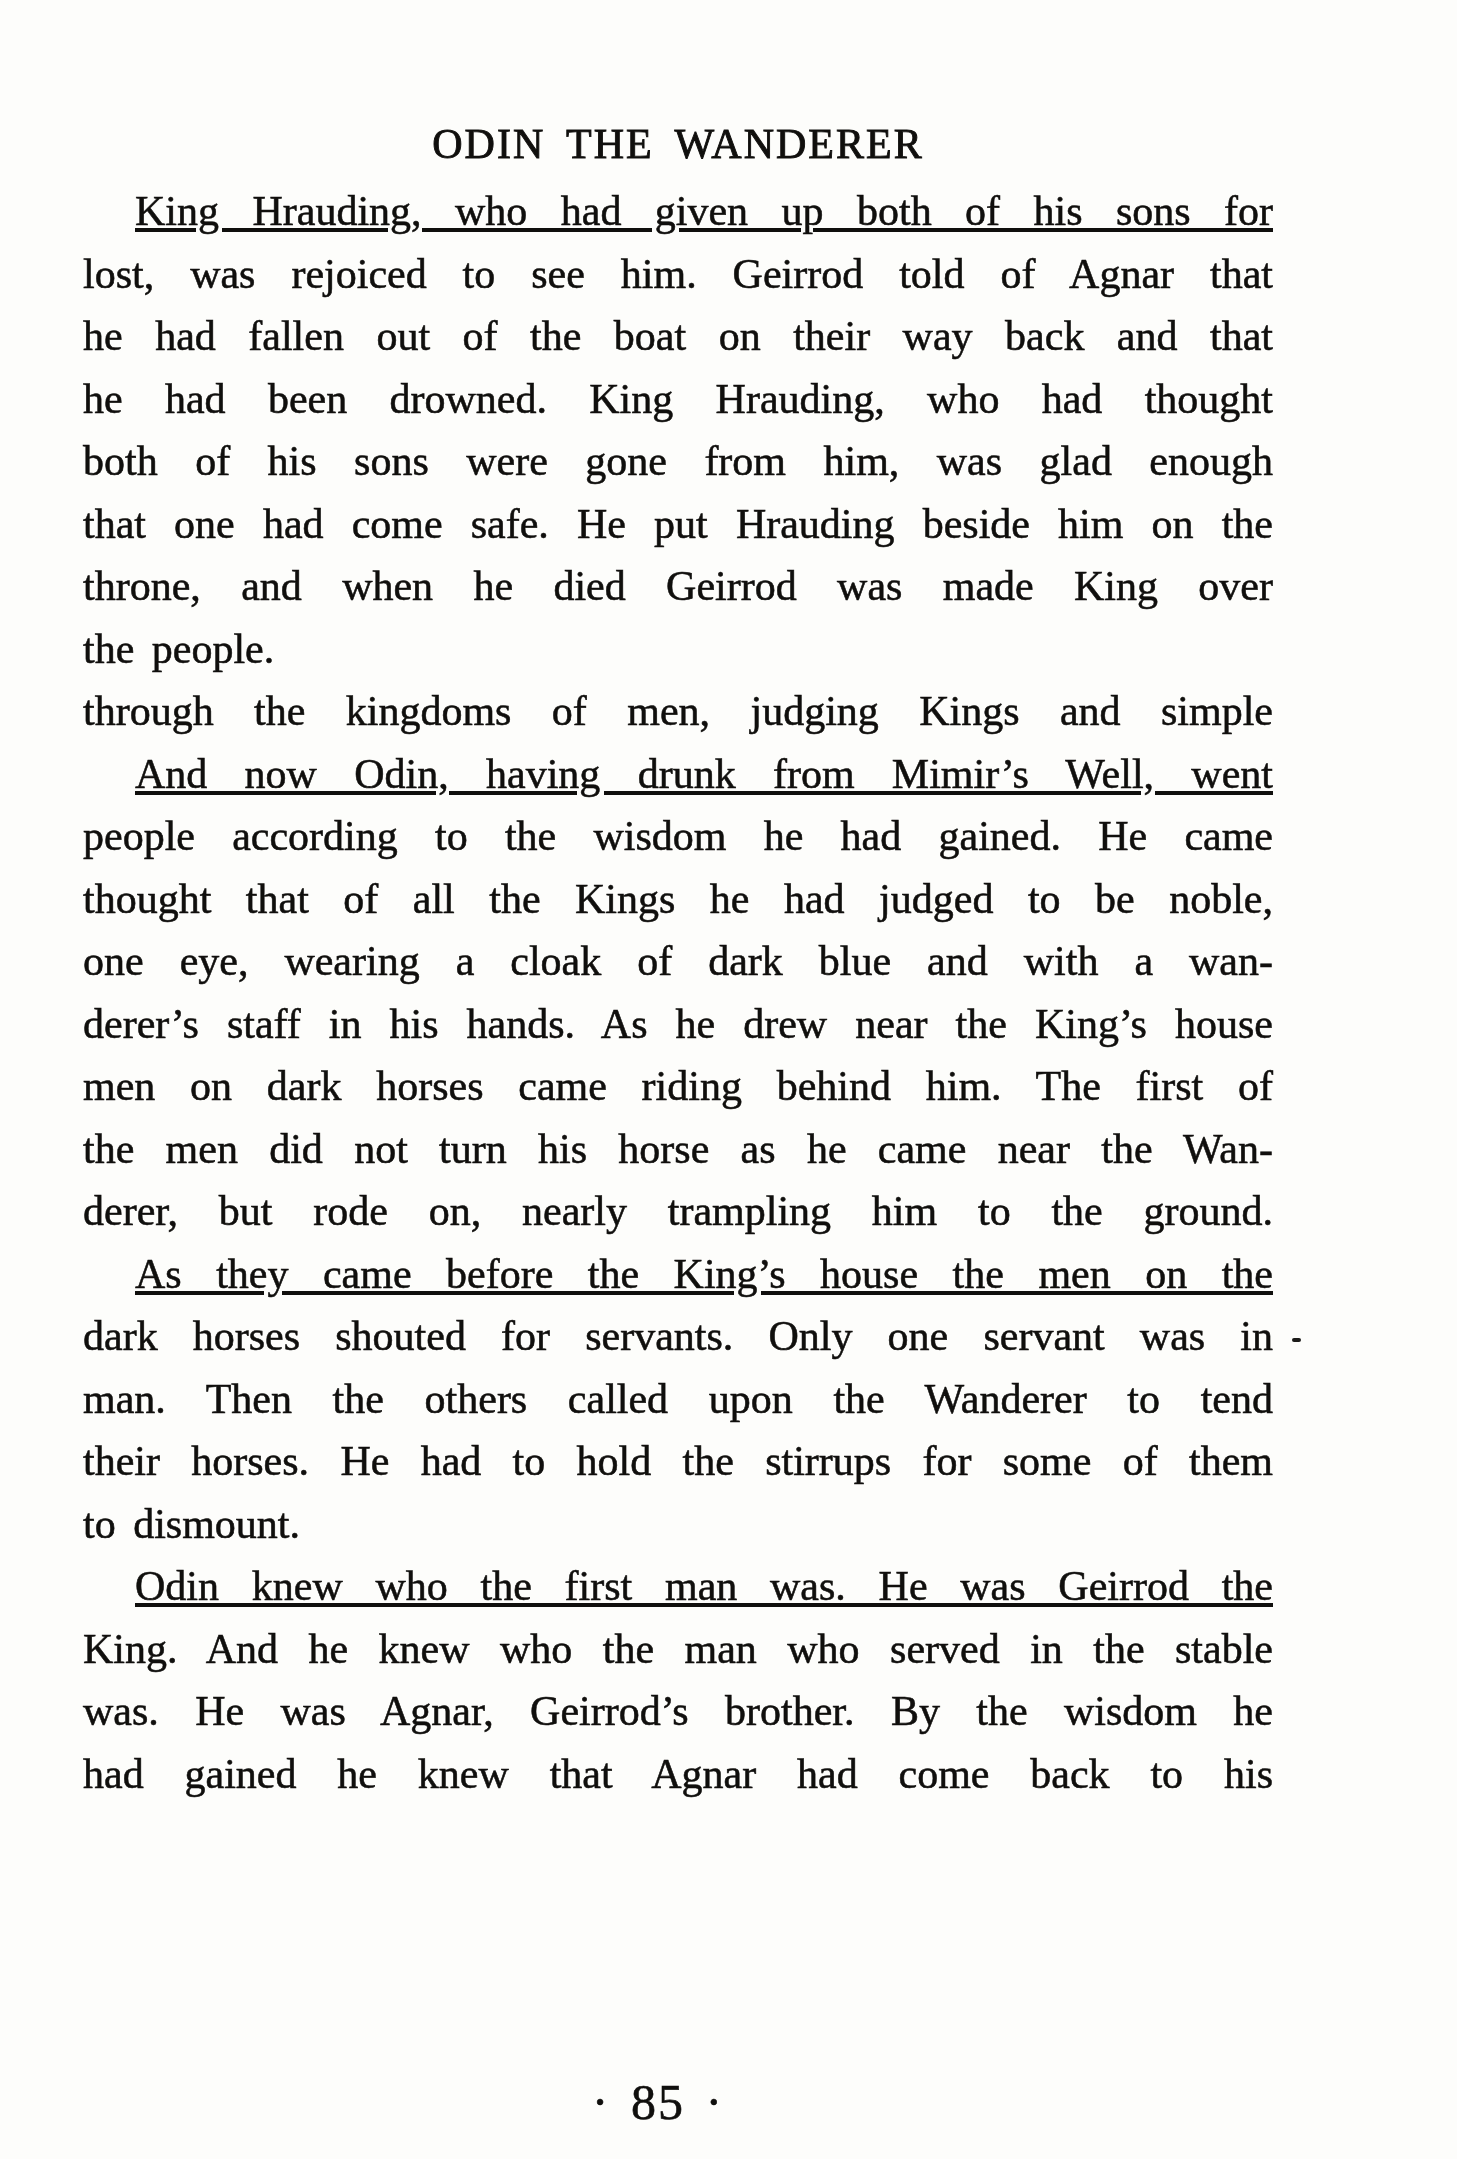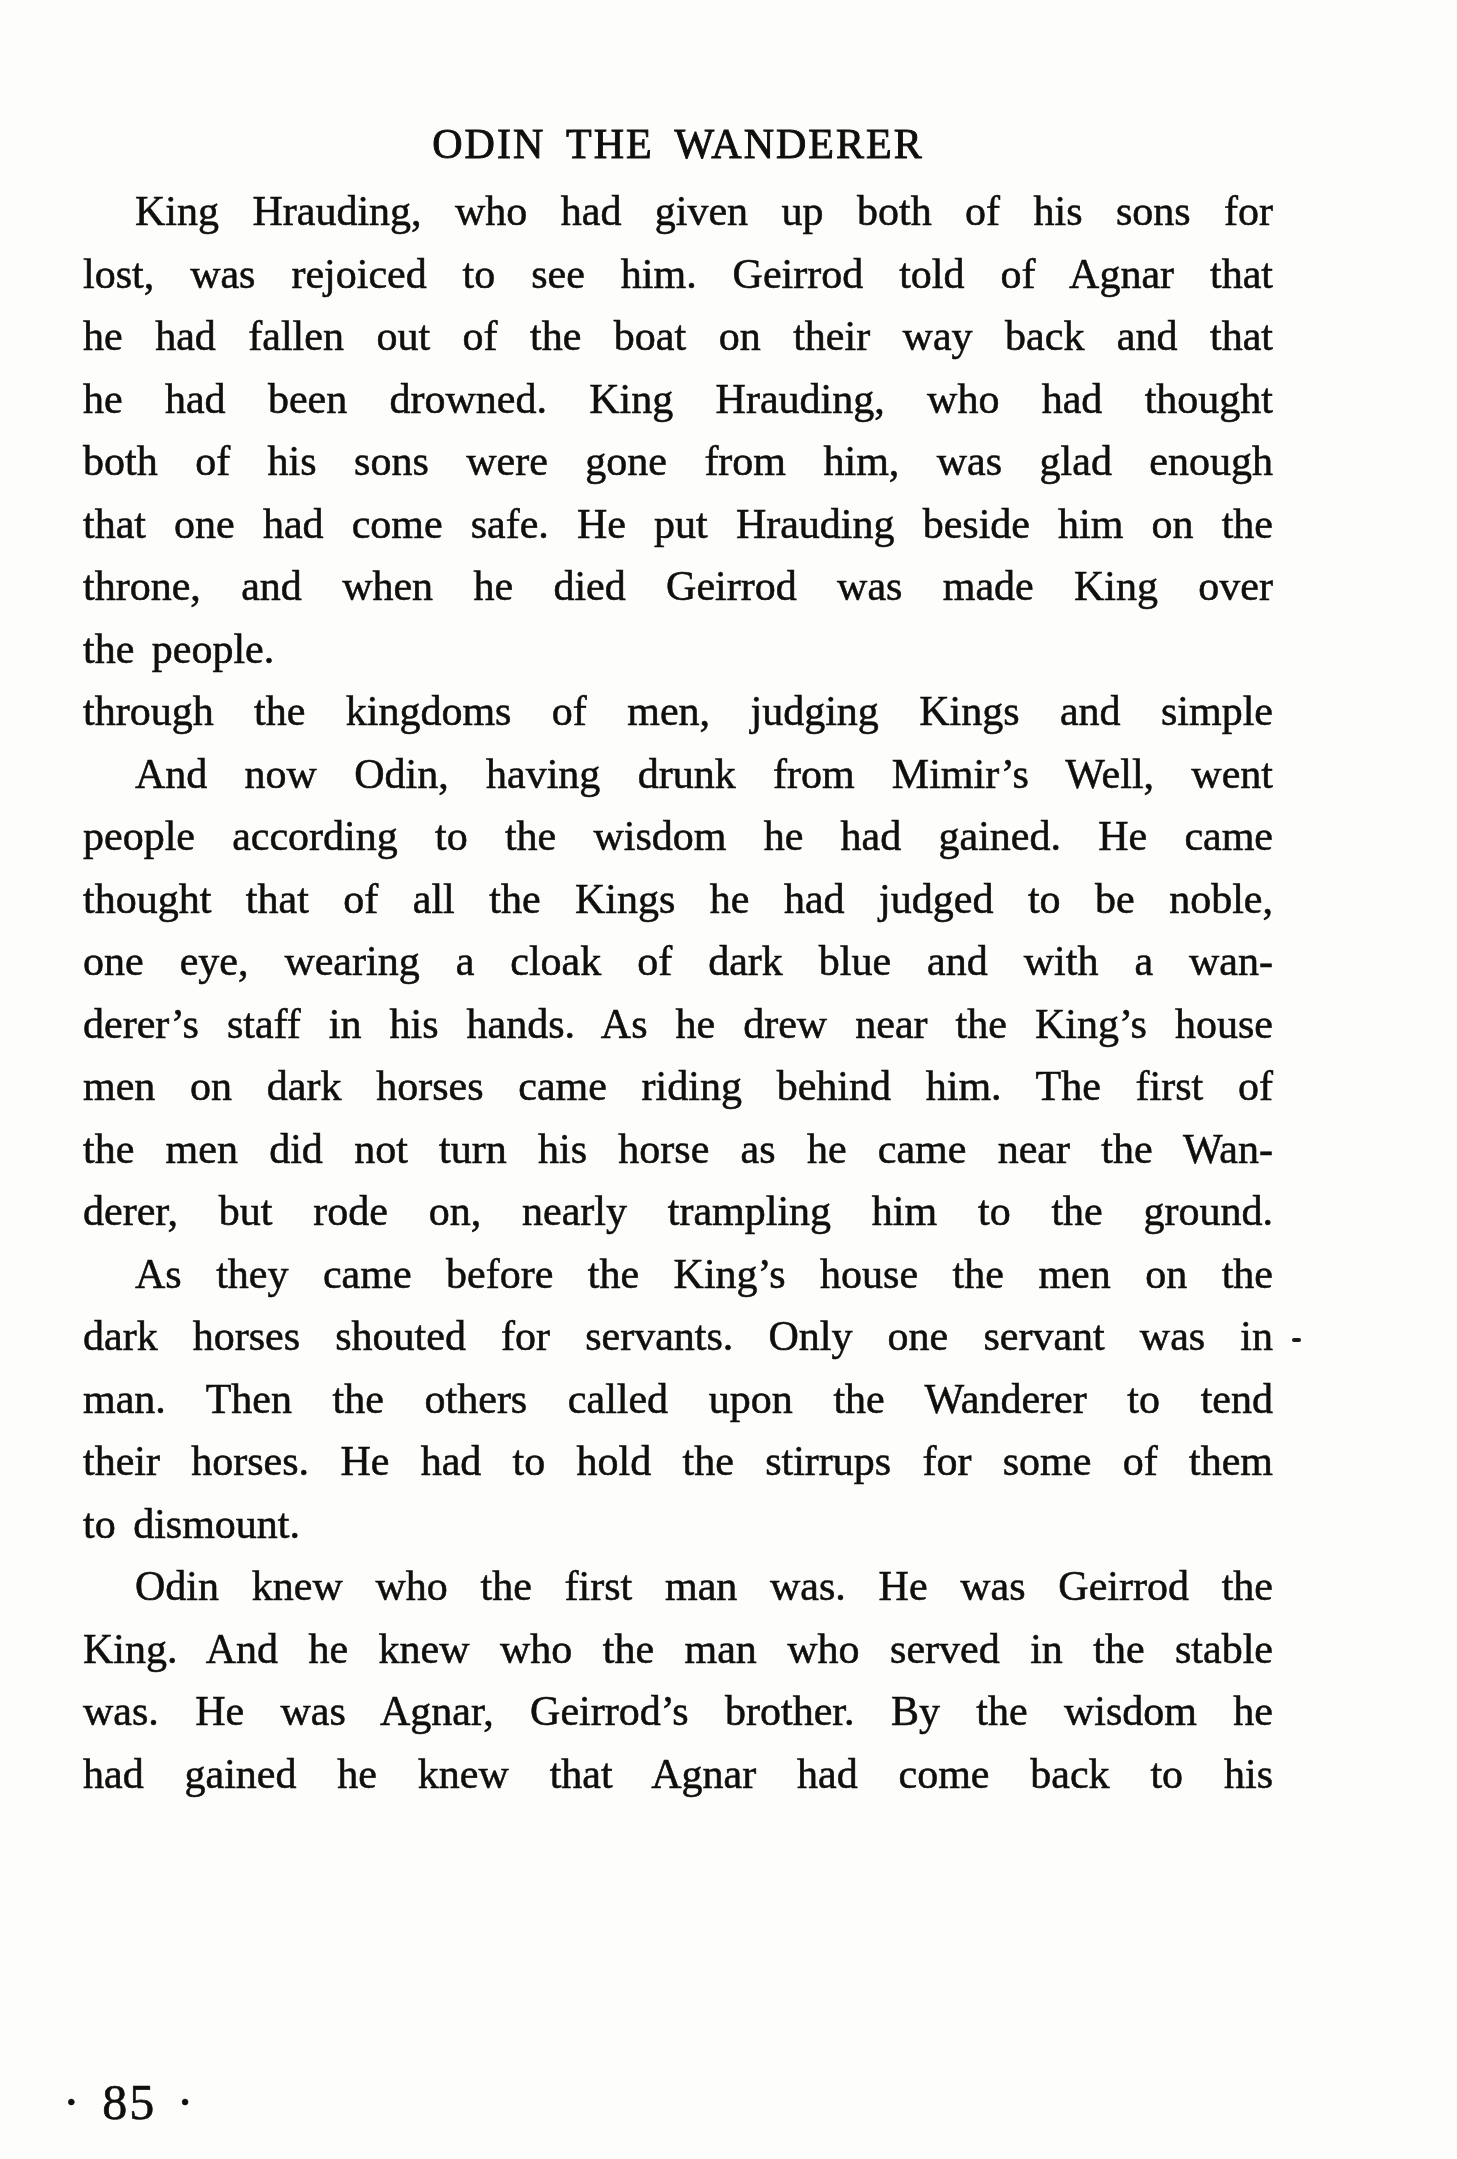--- a/index.html
+++ b/index.html
@@ -40,27 +40,28 @@
     line-height: 62.5px;
     white-space: nowrap;
     word-spacing: 7px;
   }
   .line.j {
     white-space: normal;
     word-spacing: normal;
     text-align: justify;
     text-align-last: justify;
   }
-  .line.indent { padding-left: 52px; }
+  .line.indent { padding-left: 52px; text-decoration: underline; }
   .folio {
     position: absolute;
     top: 2072px;
     left: 83px;
     width: 1190px;
     transform: translateX(-20px);
+    text-align: center;
     font-size: 50px;
     line-height: 60px;
     letter-spacing: 2px;
     word-spacing: 6px;
     -webkit-text-stroke: 0.6px currentColor;
   }
   
   .speck {
     position: absolute;
     left: 1292px;

